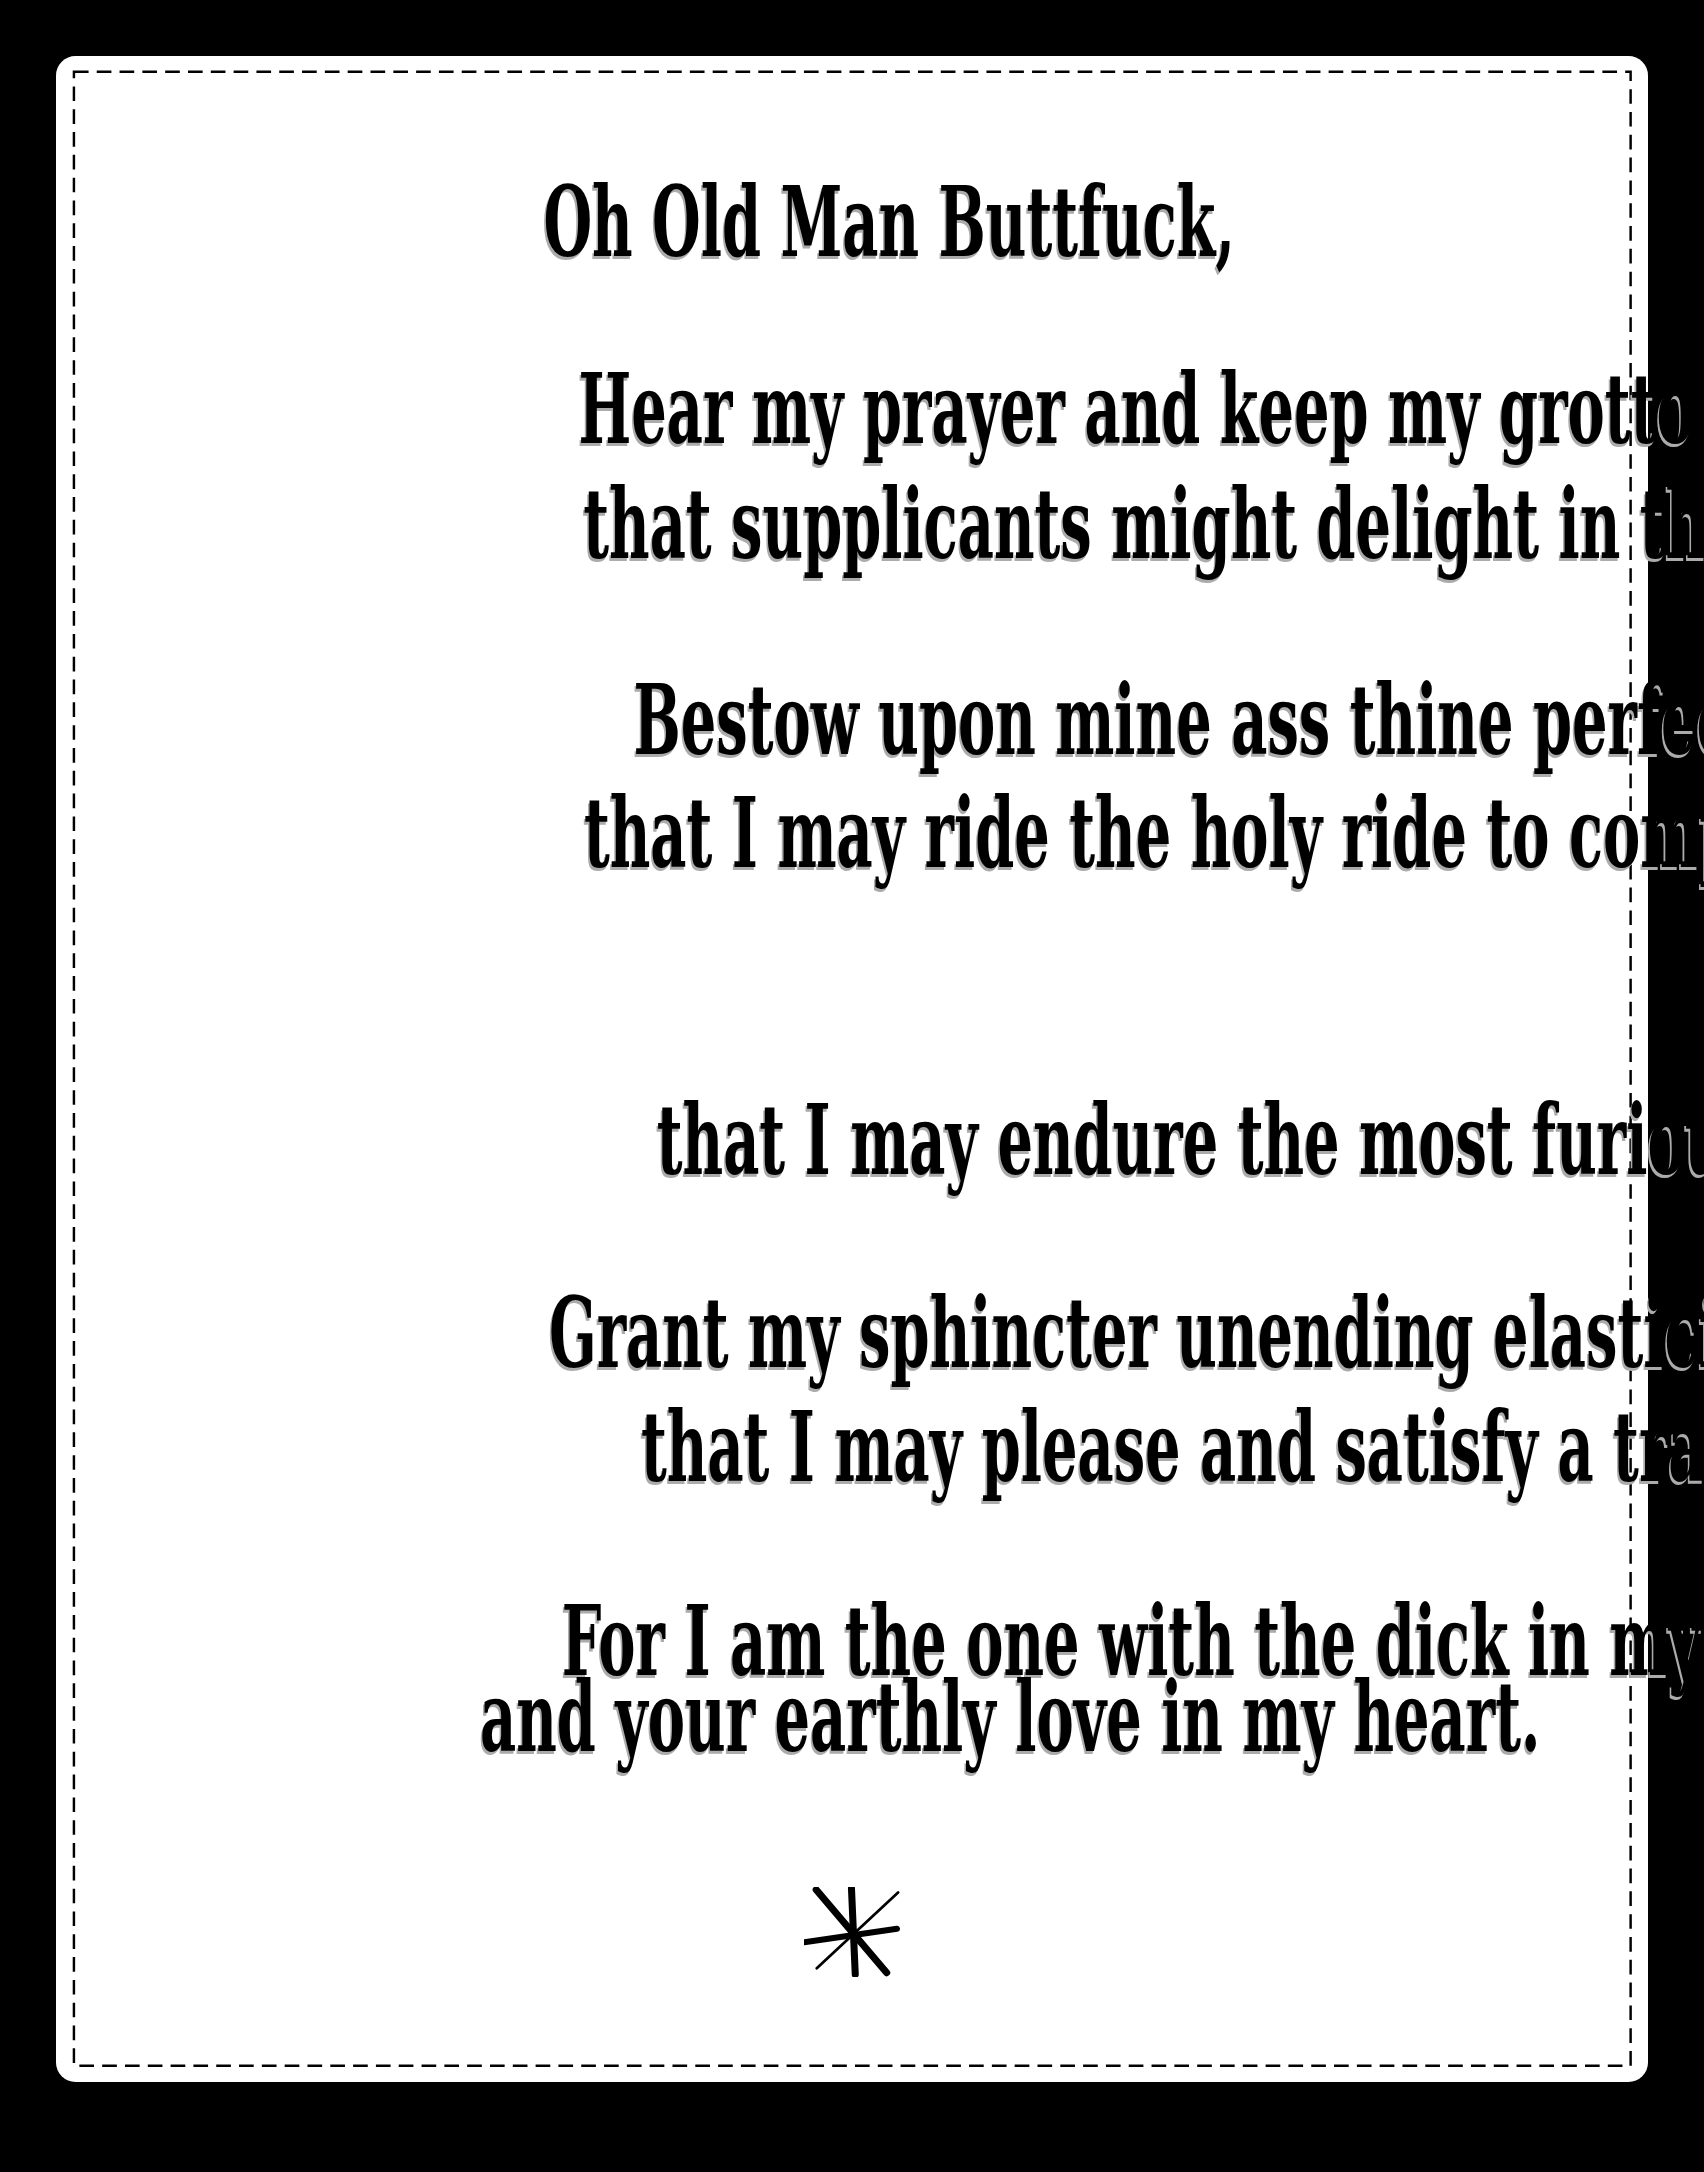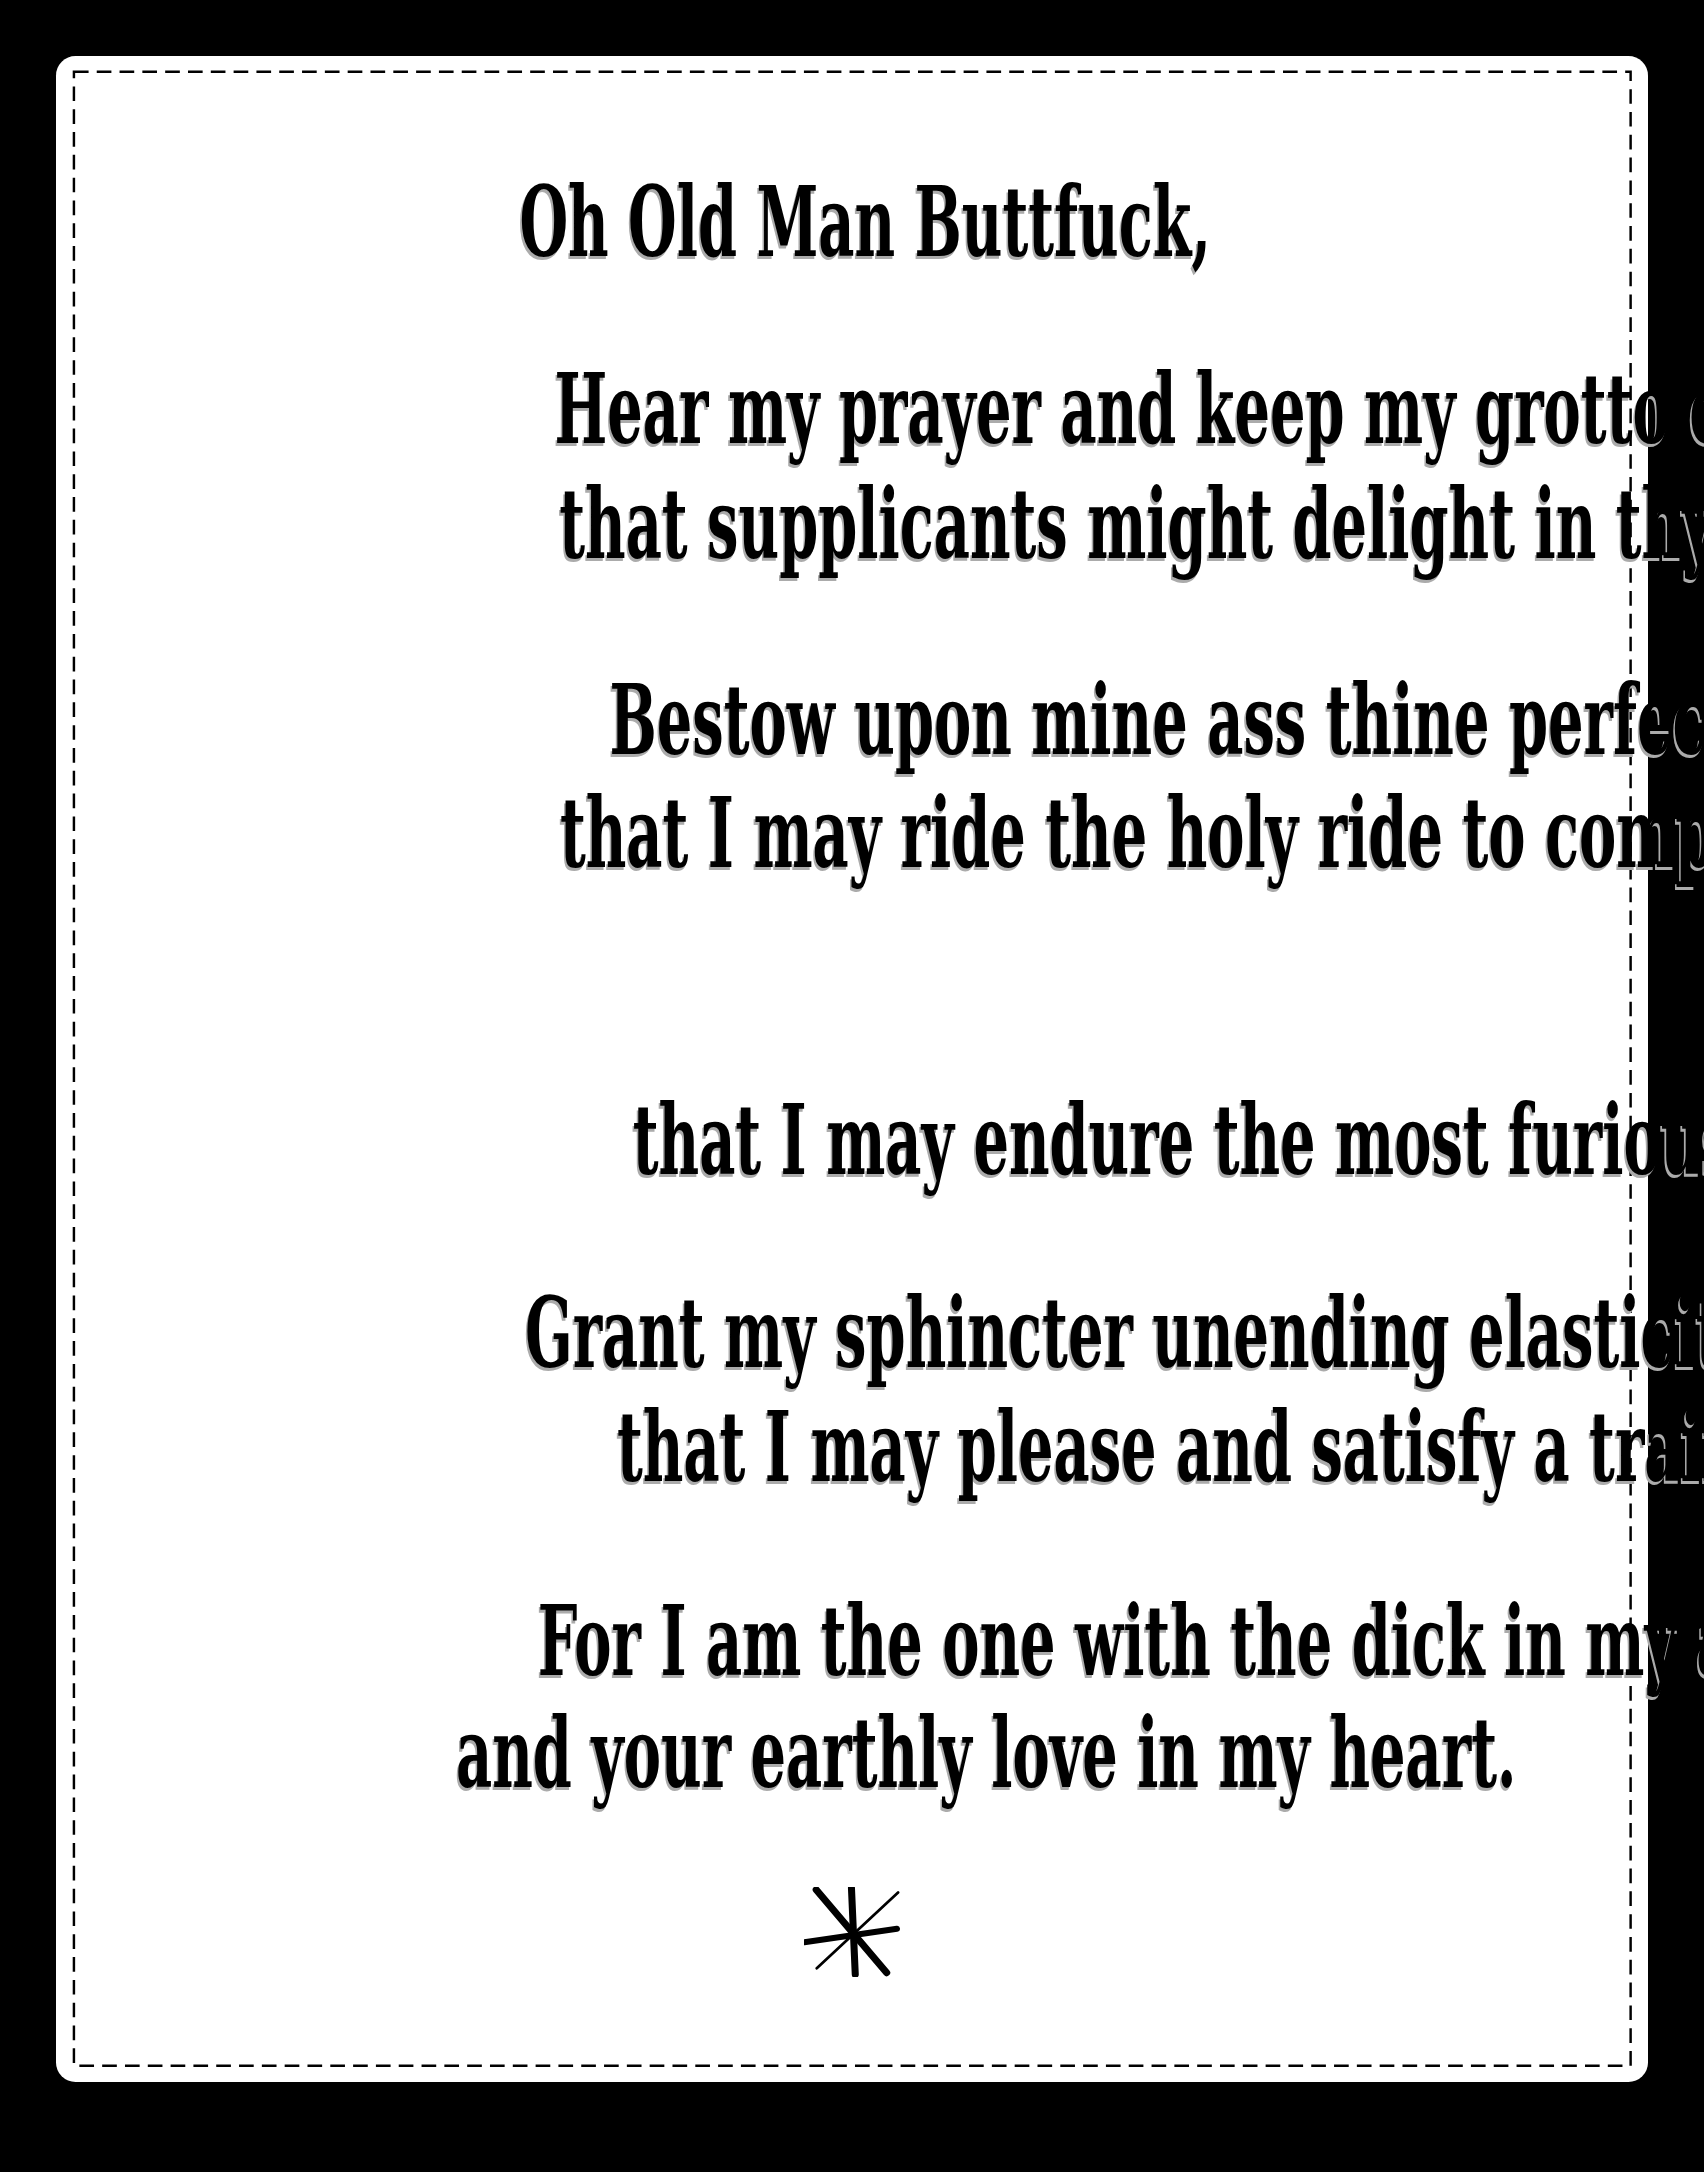--- a/index.html
+++ b/index.html
@@ -36,41 +36,42 @@
     position: absolute;
     left: 0;
     width: 100%;
     height: 114px;
     line-height: 114px;
     text-align: center;
     font-size: 98px;
     font-weight: 700;
     color: #000000;
     white-space: nowrap;
+    padding-left: 24px;
   }
   .ink {
     display: inline-block;
     transform: scaleX(0.57);
     white-space: nowrap;
     text-shadow: -2.7px 2.7px 0 #ababab;
   }
   .title-line .ink {
     transform: translateX(13.6px) scaleX(0.57);
   }
   .t-title { top: 109px; }
   .t-s1l1 { top: 296px; }
   .t-s1l2 { top: 411px; }
   .t-s2l1 { top: 607px; }
   .t-s2l2 { top: 720px; }
   .t-s3l1 { top: 913px; }
   .t-s3l2 { top: 1027px; }
   .t-s4l1 { top: 1220px; }
   .t-s4l2 { top: 1334px; }
   .t-s5l1 { top: 1528px; }
-  .t-s5l2 { top: 1640px; }
+  .t-s5l2 { top: 1604px; }
   .star {
     position: absolute;
     left: 748px;
     top: 1831px;
     width: 96px;
     height: 90px;
   }
 </style>
 </head>
 <body>

